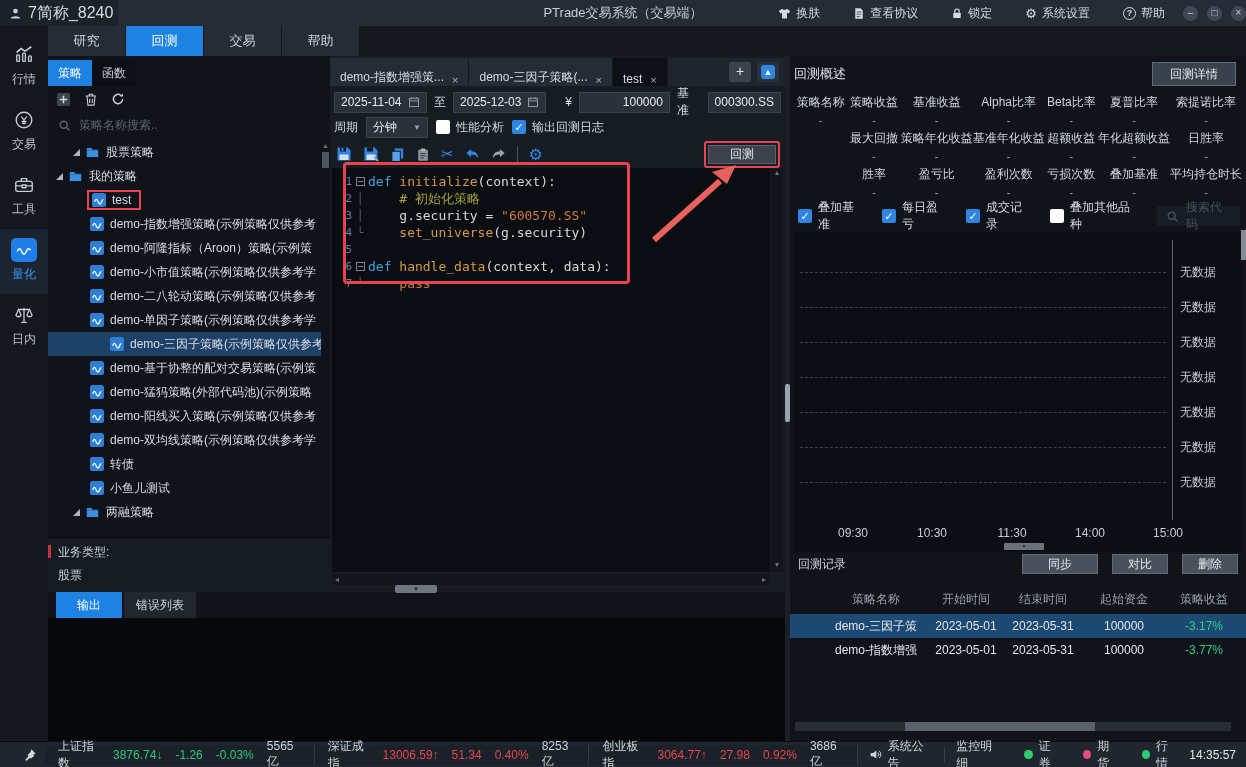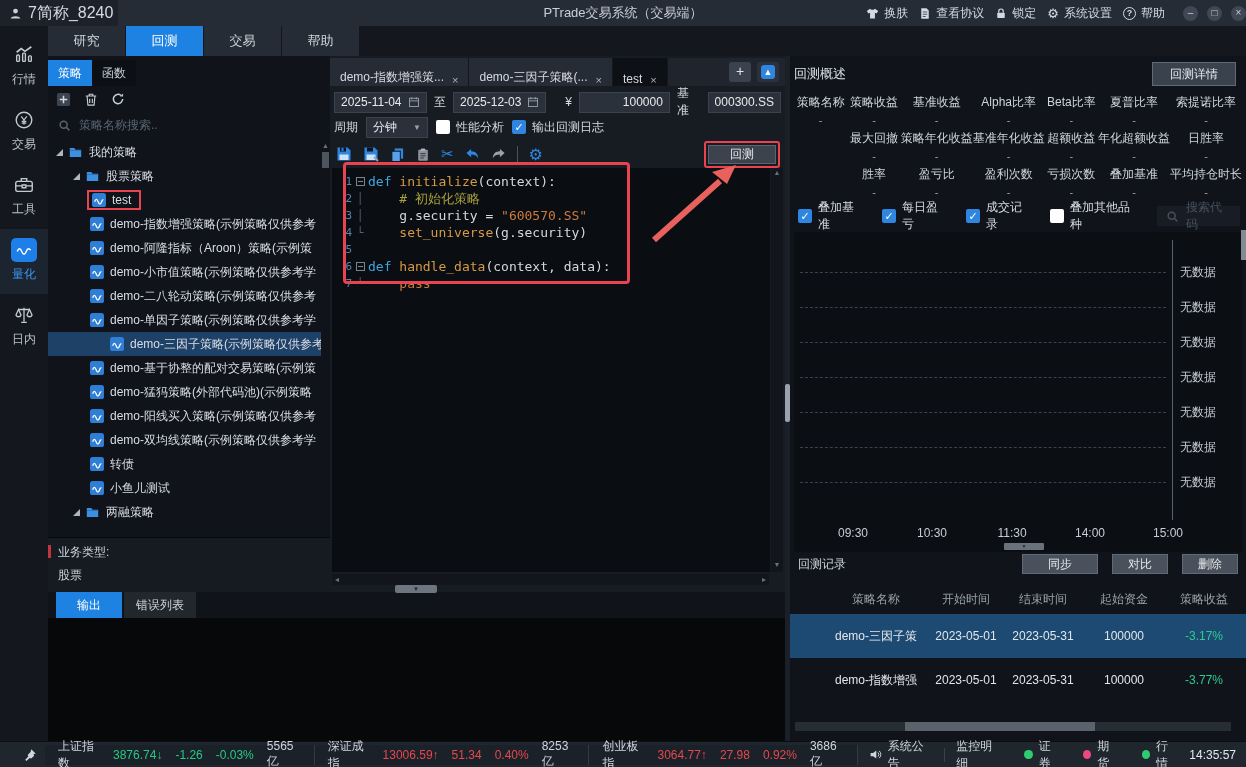--- a/index.html
+++ b/index.html
@@ -4,21 +4,21 @@
 <style>
   *{box-sizing:border-box;margin:0;padding:0}
   body{background:#000}
   #app{position:relative;width:1246px;height:767px;background:#171c23;overflow:hidden;
        font-family:"Liberation Sans",sans-serif;color:#d6dbe2;font-size:12px}
 
   
   #titlebar{position:absolute;left:0;top:0;width:1246px;height:26px;background:#262c35;display:flex;align-items:center}
   #tb-user{width:118px;height:100%;background:#1d222a;display:flex;align-items:center;gap:6px;padding-left:9px;font-size:16px;color:#d6dbe2}
   #tb-title{position:absolute;left:0;right:0;text-align:center;font-size:13px;color:#c9cfd8;pointer-events:none}
-  #tb-right{margin-left:auto;display:flex;gap:11px;padding-right:12px}
+  #tb-right{margin-left:auto;display:flex;gap:33px;padding-right:12px}
   .tb-item{display:flex;align-items:center;gap:5px;color:#d4dae2}
   .qmark{display:inline-flex;width:13px;height:13px;border-radius:50%;border:1.5px solid #d4dae2;color:#d4dae2;font-size:9px;align-items:center;justify-content:center;font-weight:bold}
   #win-btns{display:flex;gap:9px;margin-left:6px}
   .win-btn{width:15px;height:15px;border-radius:50%;background:#3f4854;color:#c7cdd6;font-size:10px;line-height:14px;text-align:center}
 
   
   #sidebar{position:absolute;left:0;top:26px;width:48px;bottom:26px;background:#14181e;display:flex;flex-direction:column;align-items:stretch;padding-top:8px}
   .side-item{width:48px;padding:9px 0 11px;display:flex;flex-direction:column;align-items:center;gap:4px;color:#b8c0ca;font-size:12px}
   .side-item.active{background:#1c2430;color:#3b97f0}
   .side-icon{width:26px;height:24px;display:flex;align-items:center;justify-content:center}
@@ -109,21 +109,21 @@
   #chart-axis{position:absolute;left:378px;top:8px;height:280px;border-left:1px solid #5a626c}
   .xlab{position:absolute;top:294px;color:#c8cdd4;transform:translateX(-50%)}
   #chart-thumb{position:absolute;left:210px;top:311px;width:40px;height:7px;background:#6a717a;border-radius:1px;text-align:center;font-size:5px;color:#22272e;line-height:7px}
   #rec-head{position:absolute;left:8px;top:497px;right:8px;height:22px;display:flex;align-items:center}
   #rec-title{color:#d0d6dd}
   .rec-btn{min-width:56px;height:20px;padding:0 12px;background:#49515c;border:1px solid #606a76;color:#e6e9ec;display:flex;align-items:center;justify-content:center;margin-left:14px}
   .rec-btn:first-of-type{margin-left:auto;min-width:76px}
   #rec-table{position:absolute;left:0;top:528px;width:456px;overflow:hidden}
   .rec-grid{display:grid;grid-template-columns:34px 104px 76px 78px 84px 76px 40px;align-items:center}
   #rec-cols{height:30px;color:#98a1ac}
-  .rec-row{height:44px;color:#e2e6ea}
+  .rec-row{height:24px;color:#e2e6ea}
   .rec-row.selected{background:#1d4a72}
   .cell-c{text-align:center;white-space:nowrap;overflow:hidden}
   .neg{color:#2ecb8e}
   .rowchk{width:13px;height:13px;background:#fff;border-radius:2px;margin:0 auto}
   #rec-scroll{position:absolute;left:5px;top:666px;width:436px;height:9px;background:#272d35;display:flex;align-items:center;color:#6a727c;font-size:7px}
   #rec-thumb{width:190px;height:9px;background:#5a626c;margin-left:110px}
   #rp-vthumb{position:absolute;right:0;top:174px;width:5px;height:30px;background:#828a94}
 
   
   #watermark{position:absolute;left:764px;top:686px;font-size:38px;font-weight:bold;color:#f4f6f8;z-index:40;letter-spacing:1px;white-space:nowrap}
@@ -283,39 +283,39 @@
     <div id="lp-search">
       <span class="ic" style="display: inline-flex;">
           <svg viewBox="0 0 16 16" width="13" height="13" fill="none" stroke="currentColor" stroke-width="1.8">
             <circle cx="7" cy="7" r="4.3"></circle>
             <path d="M10.3 10.3 14 14"></path>
           </svg>
         </span>
       <span>策略名称搜索..</span>
     </div>
     <div id="tree">
+        <div class="tree-row" style="padding-left: 25px;">
+          <span class="tri"></span>
+          <span class="ficon">
+            <svg viewBox="0 0 16 16" width="15" height="13">
+              <path d="M1 2.5h5.5l1.5 2H15v9H1z" fill="#3d8fe0"></path>
+              <path d="M1 5.5h14" stroke="#2b6fb5"></path>
+            </svg>
+          </span>
+          <span>股票策略</span>
+        </div>
         <div class="tree-row" style="padding-left: 8px;">
           <span class="tri"></span>
           <span class="ficon">
             <svg viewBox="0 0 16 16" width="15" height="13">
               <path d="M1 2.5h5.5l1.5 2H15v9H1z" fill="#3d8fe0"></path>
               <path d="M1 5.5h14" stroke="#2b6fb5"></path>
             </svg>
           </span>
           <span>我的策略</span>
-        </div>
-        <div class="tree-row" style="padding-left: 25px;">
-          <span class="tri"></span>
-          <span class="ficon">
-            <svg viewBox="0 0 16 16" width="15" height="13">
-              <path d="M1 2.5h5.5l1.5 2H15v9H1z" fill="#3d8fe0"></path>
-              <path d="M1 5.5h14" stroke="#2b6fb5"></path>
-            </svg>
-          </span>
-          <span>股票策略</span>
         </div>
         <div class="tree-row" style="padding-left: 42px;">
           <span class="ring">
             <span class="sicon">
               <svg viewBox="0 0 16 16" width="14" height="14">
                 <rect width="16" height="16" rx="3" fill="#2f7fd6"></rect>
                 <path d="M3 10c1.4-3.6 2.6-3.6 4 0s2.6 3.6 4 0c.8-2 1.4-2.4 2-2" fill="none" stroke="#fff" stroke-width="1.5"></path>
               </svg>
             </span>
             <span>test</span>

